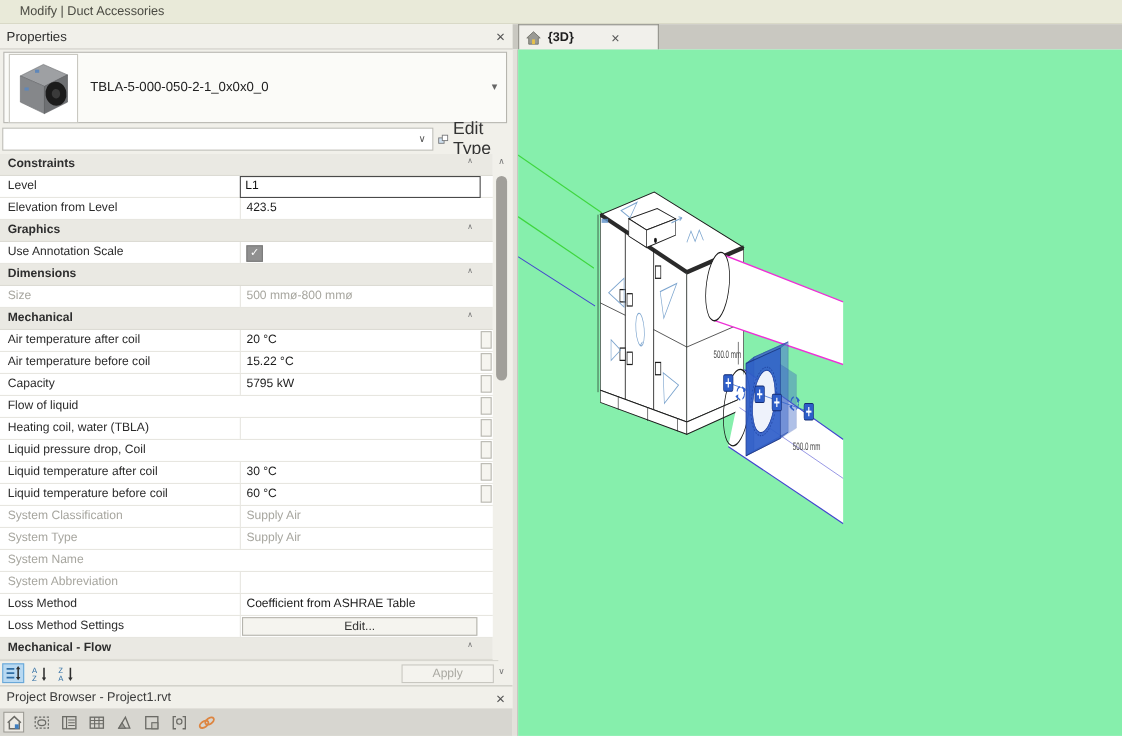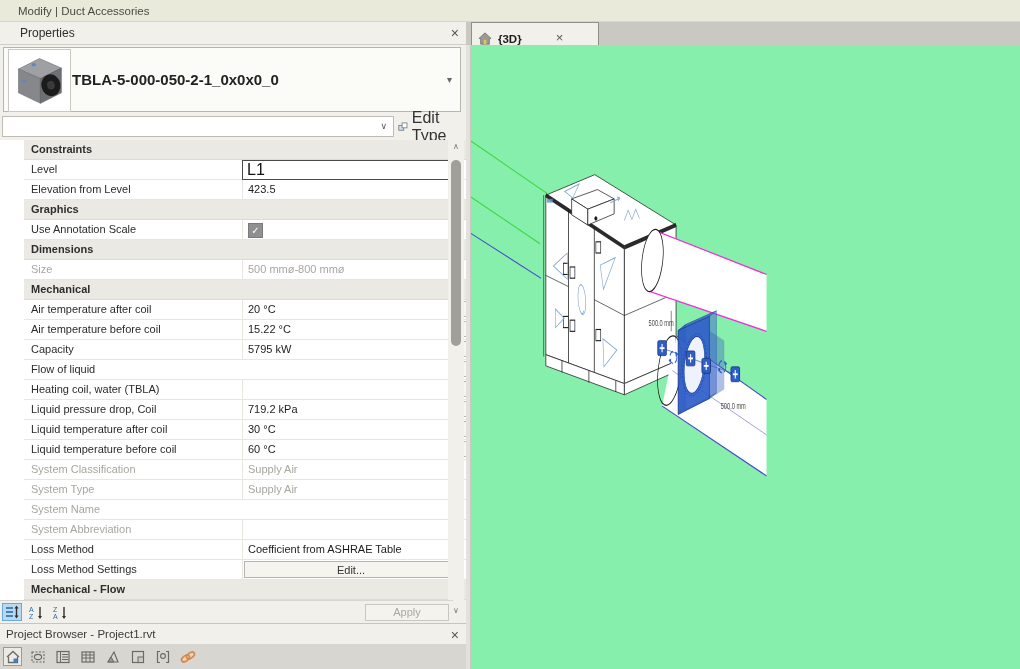--- a/index.html
+++ b/index.html
@@ -3,44 +3,44 @@
 <meta charset="utf-8">
 <style>
   html,body{margin:0;padding:0;width:1020px;height:669px;overflow:hidden;
     font-family:"Liberation Sans","DejaVu Sans",sans-serif;background:#fff;}
   
   #modifybar{position:absolute;left:0;top:0;width:1020px;height:22px;background:#e9ead9;
     border-bottom:1px solid #d7d7c5;color:#4a4a42;font-size:11.5px;line-height:22px;padding-left:18px;box-sizing:border-box;}
   
   #leftpanel{position:absolute;left:0;top:22px;width:466px;height:647px;background:#f1f0ea;}
   .panelhead{position:absolute;left:0;width:466px;height:23px;background:#f1f0ea;border-bottom:1px solid #cfceC7;
-    font-size:12px;color:#2e2e2e;line-height:23px;padding-left:20px;box-sizing:border-box;}
+    font-size:12px;color:#2e2e2e;line-height:23px;padding-left:6px;box-sizing:border-box;}
   .closex{position:absolute;right:7px;top:0;color:#555;font-size:14px;line-height:22px;cursor:default;}
   #typesel{position:absolute;left:3px;top:25px;width:458px;height:65px;background:#fbfbf8;border:1px solid #b6b5ae;box-sizing:border-box;}
   #thumb{position:absolute;left:4px;top:1px;width:61px;height:61px;background:#fff;border:1px solid #c9c8c1;}
-  #typename{position:absolute;left:68px;top:0;height:63px;line-height:63px;font-size:15px;color:#222;font-weight:bold;}
+  #typename{position:absolute;left:78px;top:0;height:63px;line-height:63px;font-size:12px;color:#222;}
   #typedrop{position:absolute;right:8px;top:0;height:63px;line-height:63px;color:#666;font-size:10px;}
   #filterrow{position:absolute;left:0;top:92px;width:466px;height:26px;}
   #filtercombo{position:absolute;left:2px;top:2px;width:392px;height:21px;background:#fff;border:1px solid #bdbcb5;box-sizing:border-box;}
   #filtercombo .lbl{font-size:16px;color:#222;line-height:19px;padding-left:6px;margin-top:24px;}
   #filtercombo .chev{position:absolute;right:6px;top:0;line-height:19px;font-size:9px;color:#555;}
   #edittype{position:absolute;left:398px;top:2px;height:21px;display:flex;align-items:center;gap:4px;font-size:16px;color:#333;cursor:default;}
   
-  #grid{position:absolute;left:0;top:118px;width:448px;background:#fff;padding-left:24px;}
+  #grid{position:absolute;left:0;top:118px;width:448px;background:#fff;}
   .prow{position:relative;height:20px;border-bottom:1px solid #e7e6e0;box-sizing:border-box;background:#fff;font-size:11px;}
   .prow .plabel{position:absolute;left:7px;top:0;line-height:19px;color:#2b2b2b;white-space:nowrap;}
   .prow .pval{position:absolute;left:218px;top:0;width:219px;height:19px;line-height:19px;color:#1c1c1c;
     border-left:1px solid #e7e6e0;padding-left:5px;box-sizing:border-box;white-space:nowrap;}
   .prow.sect{background:#eae9e3;border-bottom:1px solid #dcdbd4;}
   .prow.sect .plabel{font-weight:bold;color:#2e2e2e;}
   .prow.dis .plabel,.prow.dis .pval{color:#a7a69f;}
   .pin{position:absolute;right:18px;top:2px;font-size:7px;color:#777;}
   .assoc{position:absolute;left:437px;top:1px;width:10px;height:16px;background:#f6f5f0;border:1px solid #b8b7b0;box-sizing:border-box;}
   .editingcell{position:absolute;left:218px;top:0;width:219px;height:20px;border:1.5px solid #4a4a4a;background:#fff;
-    box-sizing:border-box;line-height:17px;padding-left:4px;font-size:16px;color:#111;}
+    box-sizing:border-box;line-height:17px;padding-left:4px;font-size:11px;color:#111;}
   .cb{display:inline-block;width:13px;height:13px;background:#909090;border:1px solid #7a7a7a;color:#fff;
     font-size:10px;line-height:13px;text-align:center;margin-top:3px;}
   .editbtn{position:absolute;left:220px;top:1px;width:214px;height:17px;background:#f5f4ef;border:1px solid #b5b4ad;
     box-sizing:border-box;text-align:center;line-height:16px;font-size:11px;color:#333;}
   
   #scrollcol{position:absolute;left:448px;top:118px;width:16px;height:482px;background:#f1f0ea;}
   #scrollcol .arrow{position:absolute;left:0;width:16px;text-align:center;font-size:8px;color:#777;}
   #sthumb{position:absolute;left:3px;top:20px;width:10px;height:186px;background:#a19f9a;border-radius:5px;}
   
   #sorttools{position:absolute;left:0;top:578px;width:453px;height:23px;background:#f1f0ea;border-top:1px solid #d8d7d0;}
@@ -51,21 +51,21 @@
   
   #pbhead{position:absolute;left:0;top:601px;width:466px;height:29px;background:#f1f0ea;border-top:1px solid #c6c5be;
     font-size:11.5px;color:#3a3a3a;line-height:21px;padding-left:6px;box-sizing:border-box;}
   #pbtools{position:absolute;left:0;top:622px;width:466px;height:25px;background:#d7d6d0;display:flex;align-items:center;gap:6px;padding-left:3px;box-sizing:border-box;}
   .pbicon{width:19px;height:19px;display:flex;align-items:center;justify-content:center;}
   .pbicon.activeicon{background:#eceae4;border:1px solid #9b9a93;box-sizing:border-box;}
   
   #splitter{position:absolute;left:466px;top:45px;width:5px;height:624px;background:#e3e1db;border-right:1px solid #c9c8c1;box-sizing:border-box;}
   #tabstrip{position:absolute;left:466px;top:22px;width:554px;height:23px;background:#c9c8c1;}
   #viewtab{position:absolute;left:5px;top:0;width:128px;height:23px;background:#f1f0eb;border:1px solid #8f8f88;
-    border-bottom:none;box-sizing:border-box;display:flex;align-items:flex-end;gap:6px;padding-left:6px;}
+    border-bottom:none;box-sizing:border-box;display:flex;align-items:center;gap:6px;padding-left:6px;}
   #viewtab .tlabel{font-size:11.5px;color:#1d1d1d;font-weight:bold;}
   #viewtab .tclose{margin-left:28px;color:#555;font-size:13px;}
   #canvas{position:absolute;left:471px;top:45px;width:549px;height:624px;background:#86efac;}
   svg text.dim{font-family:"Liberation Sans",sans-serif;font-size:10.5px;fill:#4a4a4a;}
 </style>
 </head>
 <body>
 
 <div id="modifybar">
   <span>Modify | Duct Accessories</span>
@@ -159,21 +159,20 @@
         <span class="plabel">Flow of liquid</span>
         <span class="assoc"></span>
       </div>
       <div class="prow">
         <span class="plabel">Heating coil, water (TBLA)</span>
         <div class="pval"></div>
         <span class="assoc"></span>
       </div>
       <div class="prow">
         <span class="plabel">Liquid pressure drop, Coil</span>
-        <div class="pval">719.2 kPa</div>
         <span class="assoc"></span>
       </div>
       <div class="prow">
         <span class="plabel">Liquid temperature after coil</span>
         <div class="pval">30 °C</div>
         <span class="assoc"></span>
       </div>
       <div class="prow">
         <span class="plabel">Liquid temperature before coil</span>
         <div class="pval">60 °C</div>

